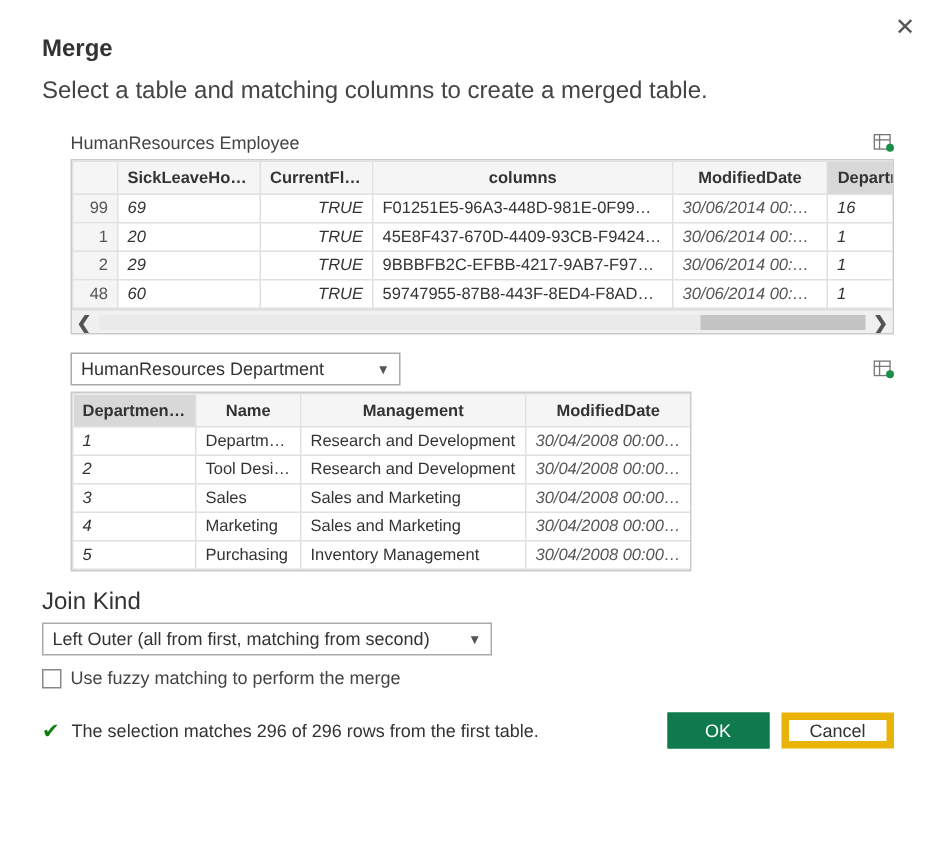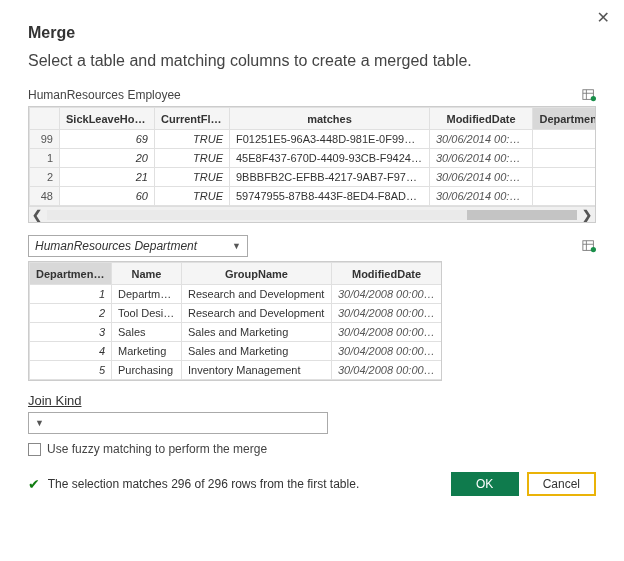--- a/index.html
+++ b/index.html
@@ -34,20 +34,21 @@
     color: #333;
   }
   .subtitle {
     font-size: 16px;
     color: #444;
     margin-bottom: 18px;
   }
   .table-section {
     margin-bottom: 12px;
     position: relative;
+    margin-left: 19px;
   }
   .table-label-row {
     display: flex;
     align-items: center;
     justify-content: space-between;
     margin-bottom: 4px;
   }
   .table-name {
     font-size: 12px;
     color: #444;
@@ -55,21 +56,20 @@
   .select-wrap {
     border: 1px solid #aaa;
     padding: 2px 6px;
     width: 220px;
     height: 22px;
     display: flex;
     align-items: center;
     justify-content: space-between;
     background: #fff;
     cursor: pointer;
-    font-style: italic;
   }
   .caret-down {
     font-size: 9px;
     color: #555;
   }
   .table-icon {
     width: 14px;
     height: 14px;
   }
   .table-icon svg { width: 14px; height: 14px; }
@@ -100,42 +100,42 @@
   }
   table.grid th.selected {
     background: #d8d8d8;
   }
   td.rowhead {
     background: #f5f5f5;
     text-align: right;
     color: #555;
     width: 30px;
   }
-  td.num { text-align: right; font-style: italic; color: #333; }
+  td.num { font-style: italic; color: #333; }
   td.bool { text-align: right; font-style: italic; }
   td.date { text-align: right; font-style: italic; color: #555; }
   td.text { text-align: left; }
   .scrollbar-row {
     background: #f0f0f0;
     height: 16px;
     display: flex;
     align-items: center;
     justify-content: space-between;
     border-top: 1px solid #ddd;
   }
   .scroll-arrow {
     width: 16px; text-align: center; color: #555; cursor: pointer; font-weight: bold;
   }
   .scroll-track {
     flex: 1; height: 10px; background: #eaeaea; position: relative; margin: 0 2px;
   }
   .scroll-thumb {
     position: absolute; right: 0; top: 0; height: 10px; width: 110px; background: #c4c4c4;
   }
-  .join-kind-label { font-size: 13px; margin: 10px 0 4px 0; text-decoration: underline; }
+  .join-kind-label { font-size: 16px; margin: 10px 0 4px 0; }
   .join-select {
     border: 1px solid #aaa;
     padding: 2px 6px;
     width: 300px;
     height: 22px;
     display: flex;
     justify-content: space-between;
     align-items: center;
     cursor: pointer;
   }
@@ -157,21 +157,21 @@
     right: 28px;
     bottom: 16px;
     display: flex;
     gap: 8px;
   }
   .btn {
     height: 24px;
     min-width: 68px;
     padding: 0 14px;
     font-size: 12px;
-    border: 2px solid #eab308;
+    border: 5px solid #eab308;
     background: #fff;
     cursor: pointer;
     display: flex; align-items:center; justify-content:center;
   }
   .btn.primary {
     background: #0F7B4D;
     color: #fff;
     border-color: #0F7B4D;
   }
   
@@ -208,21 +208,21 @@
             <col class="c2">
             <col class="c3">
             <col class="c4">
             <col class="c5">
           </colgroup>
         <thead>
           <tr>
             <th></th>
             <th>SickLeaveHours</th>
             <th>CurrentFlag</th>
-            <th>matches</th>
+            <th>columns</th>
             <th>ModifiedDate</th>
             <th class="selected">DepartmentID</th>
           </tr>
         </thead>
         <tbody id="t1body">
             <tr>
               <td class="rowhead">99</td>
               <td class="num">69</td>
               <td class="bool">TRUE</td>
               <td class="text">F01251E5-96A3-448D-981E-0F99D789110D</td>
@@ -232,21 +232,21 @@
             <tr>
               <td class="rowhead">1</td>
               <td class="num">20</td>
               <td class="bool">TRUE</td>
               <td class="text">45E8F437-670D-4409-93CB-F9424A40D6EE</td>
               <td class="date">30/06/2014 00:00:00</td>
               <td class="num">1</td>
             </tr>
             <tr>
               <td class="rowhead">2</td>
-              <td class="num">21</td>
+              <td class="num">29</td>
               <td class="bool">TRUE</td>
               <td class="text">9BBBFB2C-EFBB-4217-9AB7-F97689328841</td>
               <td class="date">30/06/2014 00:00:00</td>
               <td class="num">1</td>
             </tr>
             <tr>
               <td class="rowhead">48</td>
               <td class="num">60</td>
               <td class="bool">TRUE</td>
               <td class="text">59747955-87B8-443F-8ED4-F8AD3AFDF3A9</td>
@@ -285,21 +285,21 @@
         <colgroup>
             <col class="c0">
             <col class="c1">
             <col class="c2">
             <col class="c3">
           </colgroup>
         <thead>
           <tr>
             <th class="selected">DepartmentID</th>
             <th>Name</th>
-            <th>GroupName</th>
+            <th>Management</th>
             <th>ModifiedDate</th>
           </tr>
         </thead>
         <tbody id="t2body">
             <tr>
               <td class="num">1</td>
               <td class="text">Department</td>
               <td class="text">Research and Development</td>
               <td class="date">30/04/2008 00:00:00</td>
             </tr>
@@ -327,20 +327,21 @@
               <td class="text">Inventory Management</td>
               <td class="date">30/04/2008 00:00:00</td>
             </tr>
           </tbody>
       </table>
     </div>
   </div>
 
   <div class="join-kind-label">Join Kind</div>
   <div class="join-select">
+    <span>Left Outer (all from first, matching from second)</span>
     <span class="caret-down">▼</span>
   </div>
 
   <div class="check-row">
     <div class="checkbox"></div>
     <span>Use fuzzy matching to perform the merge</span>
   </div>
 
 
   <div class="status-row">

